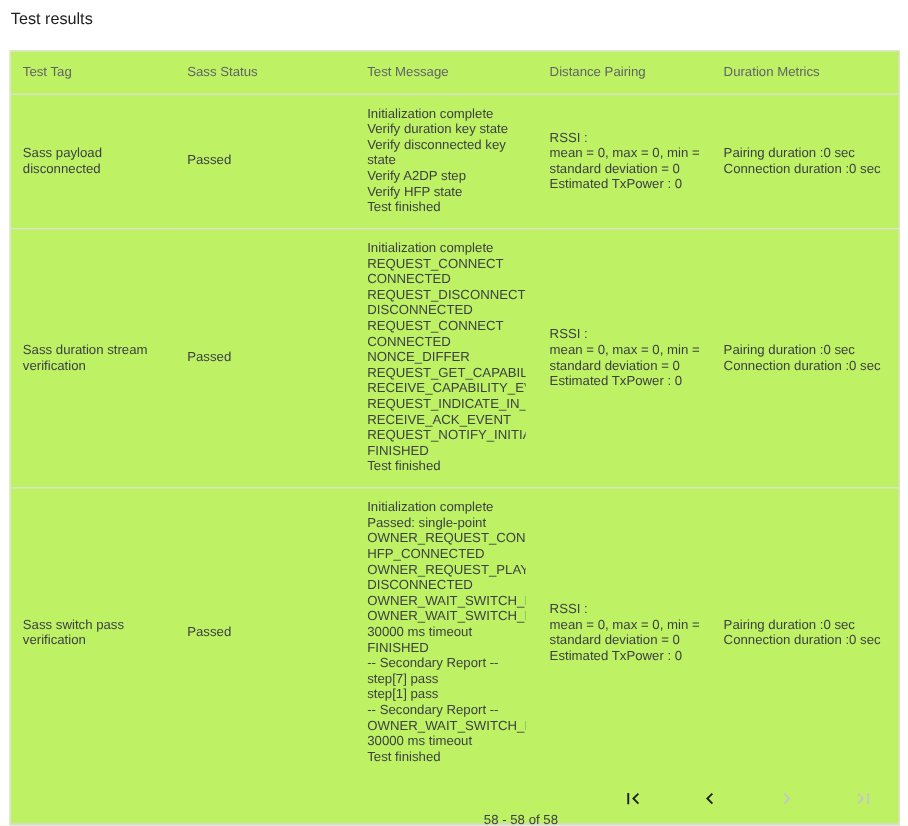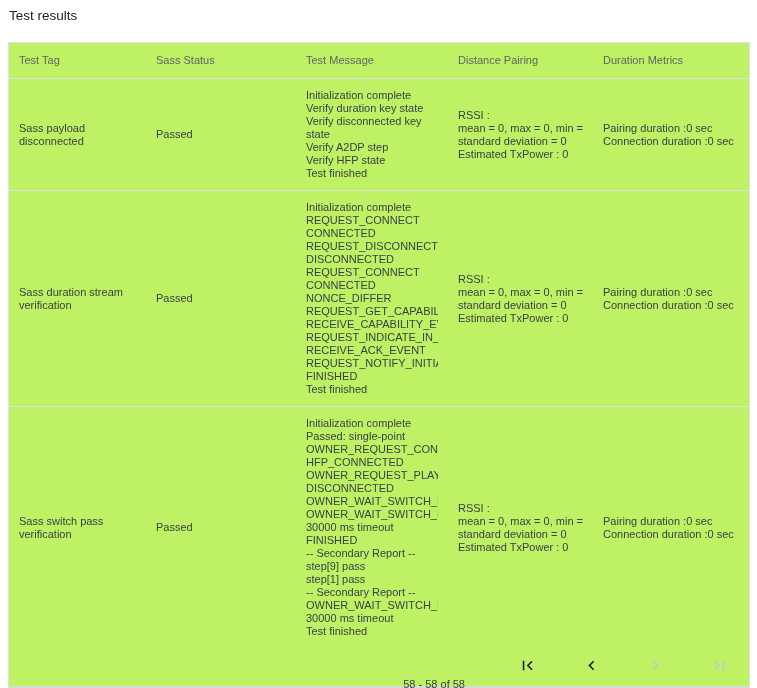--- a/index.html
+++ b/index.html
@@ -177,21 +177,21 @@
               <div class="msg-line">Passed: single-point</div>
               <div class="msg-line">OWNER_REQUEST_CONNECT</div>
               <div class="msg-line">HFP_CONNECTED</div>
               <div class="msg-line">OWNER_REQUEST_PLAY_MED</div>
               <div class="msg-line">DISCONNECTED</div>
               <div class="msg-line">OWNER_WAIT_SWITCH_BACK</div>
               <div class="msg-line">OWNER_WAIT_SWITCH_BACK</div>
               <div class="msg-line">30000 ms timeout</div>
               <div class="msg-line">FINISHED</div>
               <div class="msg-line">-- Secondary Report --</div>
-              <div class="msg-line">step[9] pass</div>
+              <div class="msg-line">step[7] pass</div>
               <div class="msg-line">step[1] pass</div>
               <div class="msg-line">-- Secondary Report --</div>
               <div class="msg-line">OWNER_WAIT_SWITCH_BACK</div>
               <div class="msg-line">30000 ms timeout</div>
               <div class="msg-line">Test finished</div>
             </td>
           <td class="c-dist">
               <div class="msg-line">RSSI :</div>
               <div class="msg-line">mean = 0, max = 0, min = 0,</div>
               <div class="msg-line">standard deviation = 0</div>

